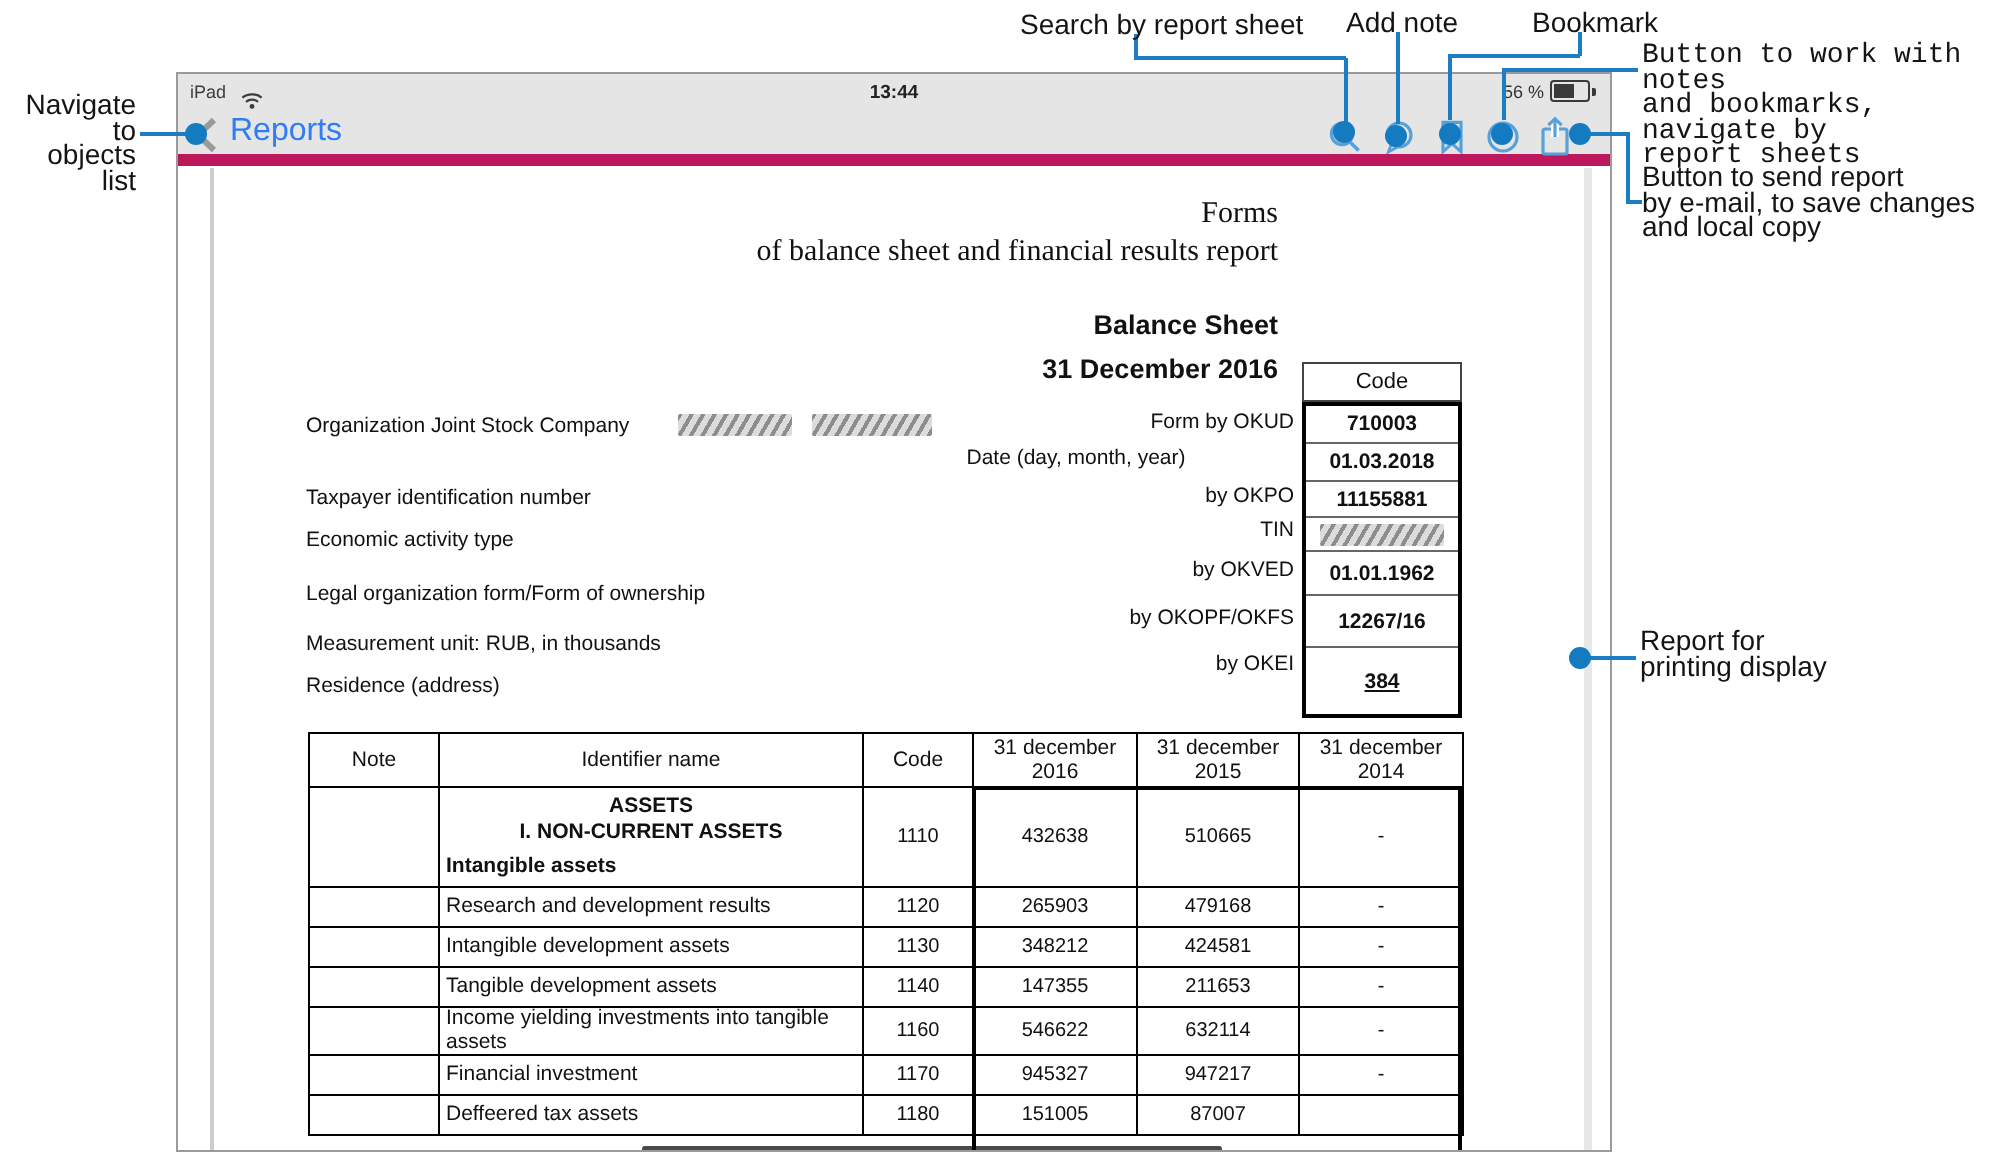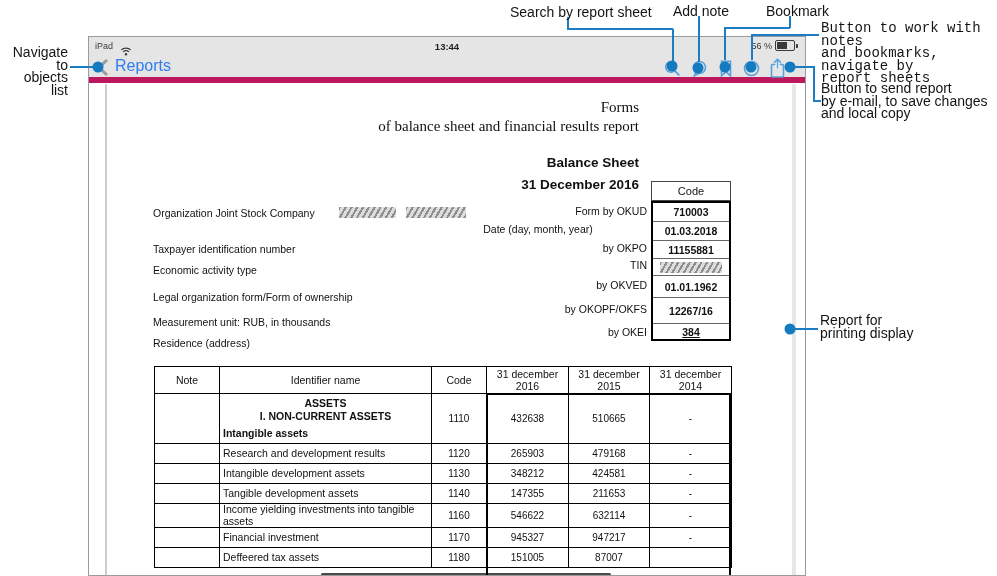--- a/index.html
+++ b/index.html
@@ -182,21 +182,21 @@
       <div class="code-head">Code</div>
       <div class="code-vals">
         <div class="code-row" style="height:18px;">710003</div>
         <div class="code-row" style="height:19px;">01.03.2018</div>
         <div class="code-row" style="height:18px;">11155881</div>
         <div class="code-row" style="height:17px;">
             <span class="hatch" style="display:inline-block;width:62px;height:11px;"></span>
           </div>
         <div class="code-row" style="height:22px;">01.01.1962</div>
         <div class="code-row" style="height:26px;">12267/16</div>
-        <div class="code-row" style="height:16px;text-decoration:underline;">384</div>
+        <div class="code-row" style="height:34px;text-decoration:underline;">384</div>
       </div>
     </div>
 
     <table class="bs-table">
       <colgroup>
           <col style="width:65px">
           <col style="width:212px">
           <col style="width:55px">
           <col style="width:82px">
           <col style="width:81px">

